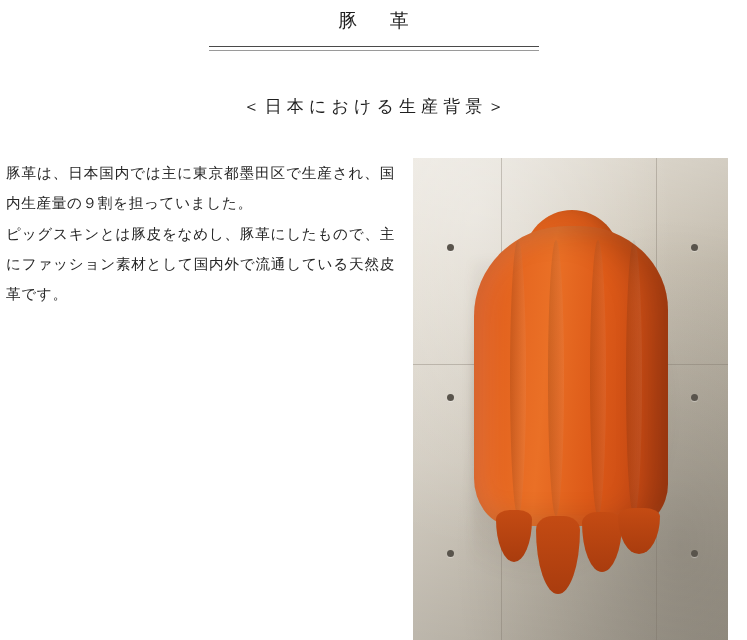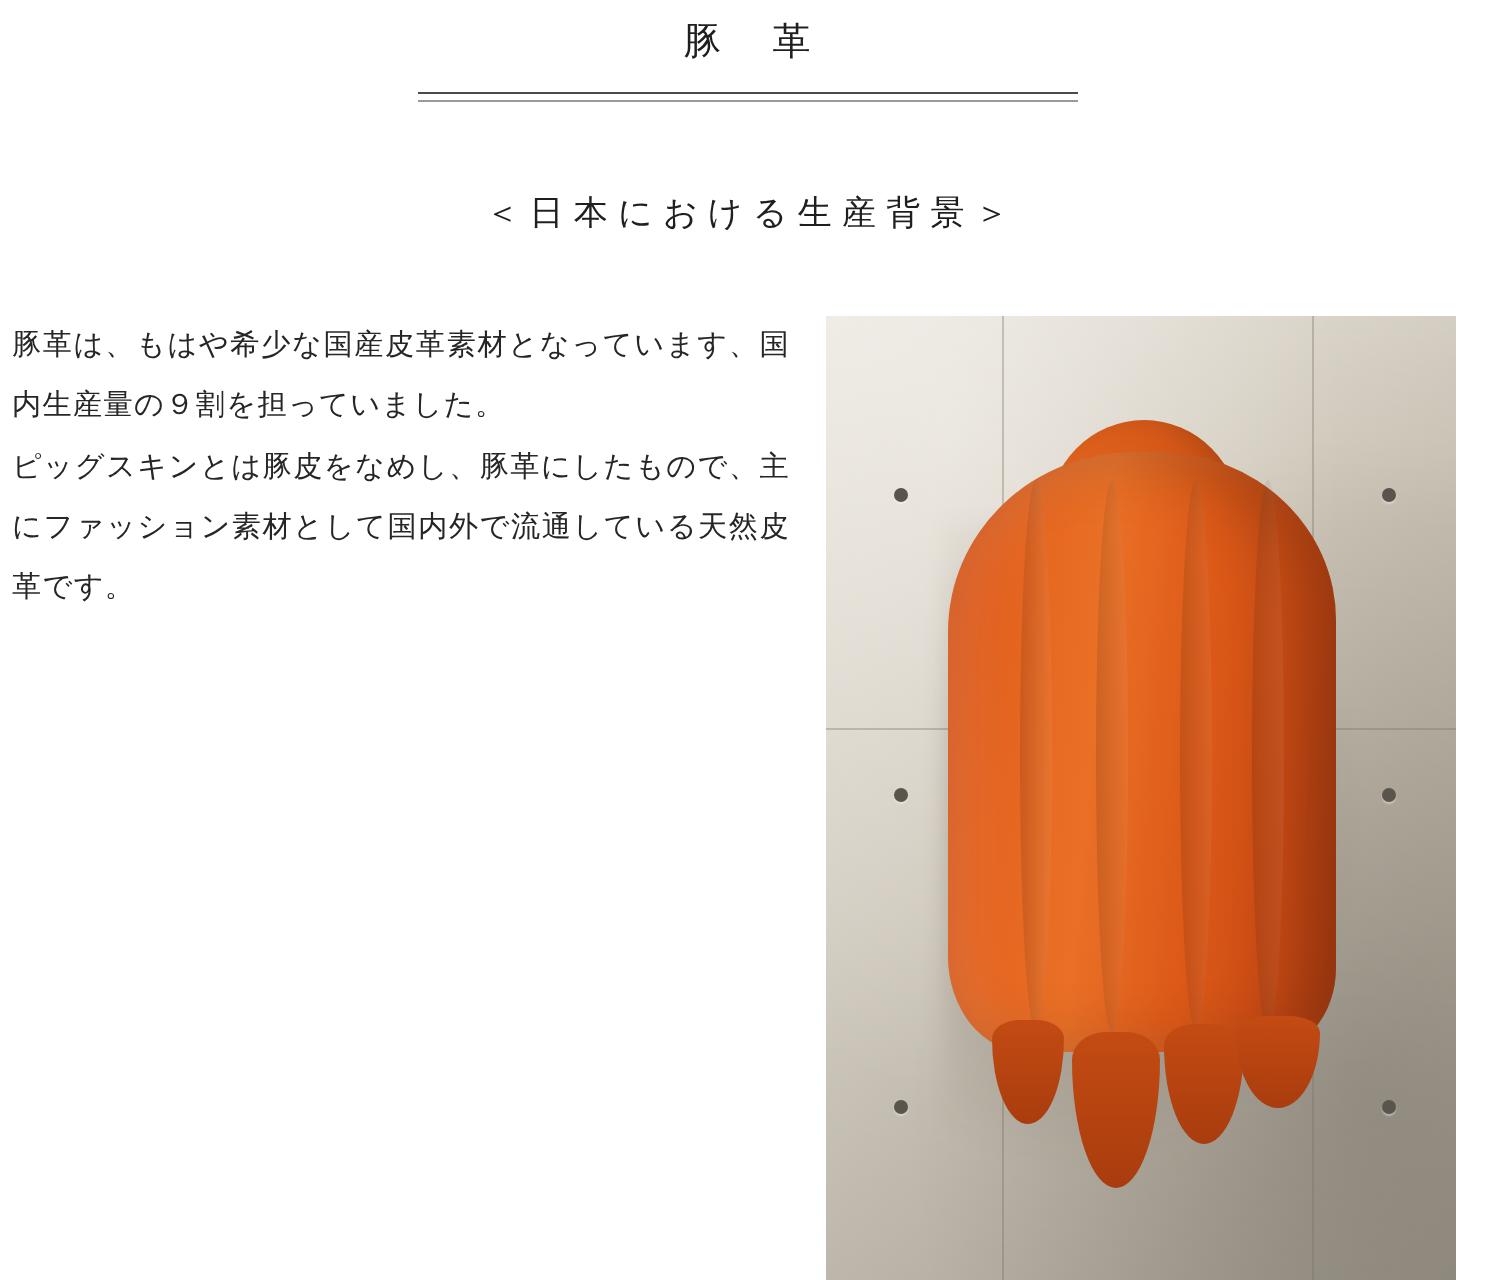--- a/index.html
+++ b/index.html
@@ -22,20 +22,21 @@
   }
   
   .title {
     text-align: center;
     font-size: 19px;
     letter-spacing: 0.55em;
     text-indent: 0.55em;
     color: #1f1f1f;
     padding-top: 8px;
     font-weight: 400;
+    font-family: Liberation Mono, monospace;
   }
   .title-rules {
     width: 330px;
     margin: 12px auto 0 auto;
   }
   .title-rules .rule-thick {
     border-top: 1px solid #4a4a4a;
   }
   .title-rules .rule-thin {
     border-top: 1px solid #9a9a9a;
@@ -186,21 +187,21 @@
   <div class="title-rules">
     <div class="rule-thick"></div>
     <div class="rule-thin"></div>
   </div>
 
   <div class="subtitle">＜日本における生産背景＞</div>
 
   <div class="content">
 
     <div class="text-col">
-      <p class="para">豚革は、もはや希少な国産皮革素材となっています、国内生産量の９割を担っていました。</p>
+      <p class="para">豚革は、日本国内では主に東京都墨田区で生産され、国内生産量の９割を担っていました。</p>
       <p class="para">ピッグスキンとは豚皮をなめし、豚革にしたもので、主にファッション素材として国内外で流通している天然皮革です。</p>
     </div>
 
     <div class="image-col">
       <div class="photo">
         <div class="wall"></div>
 
         <div class="seam seam-v" style="left:88px;"></div>
         <div class="seam seam-v" style="left:243px;"></div>
         <div class="seam seam-h" style="top:206px;"></div>

